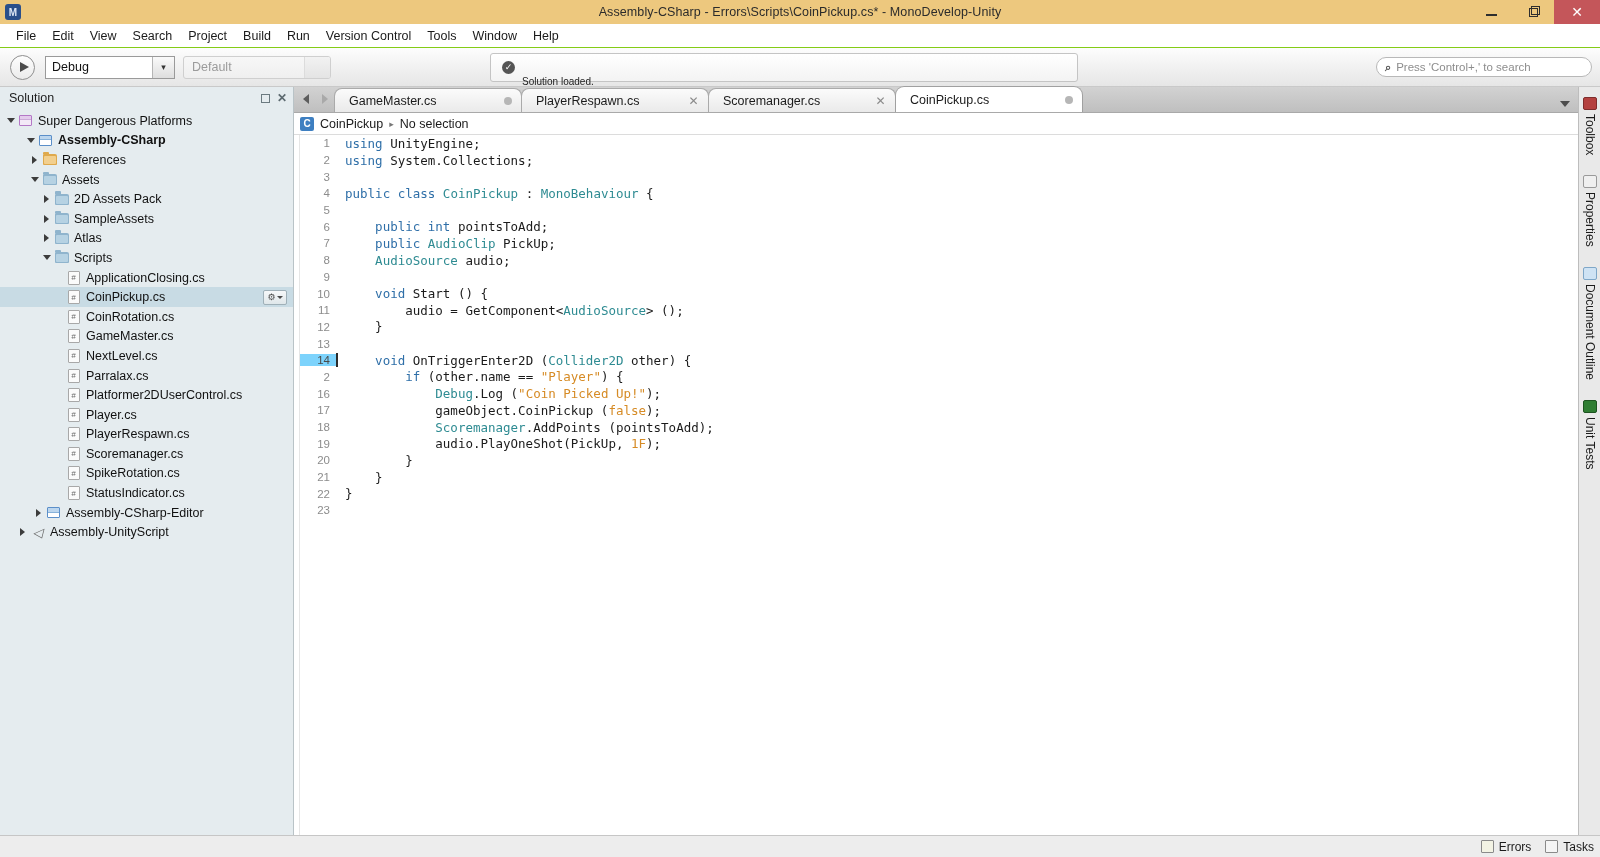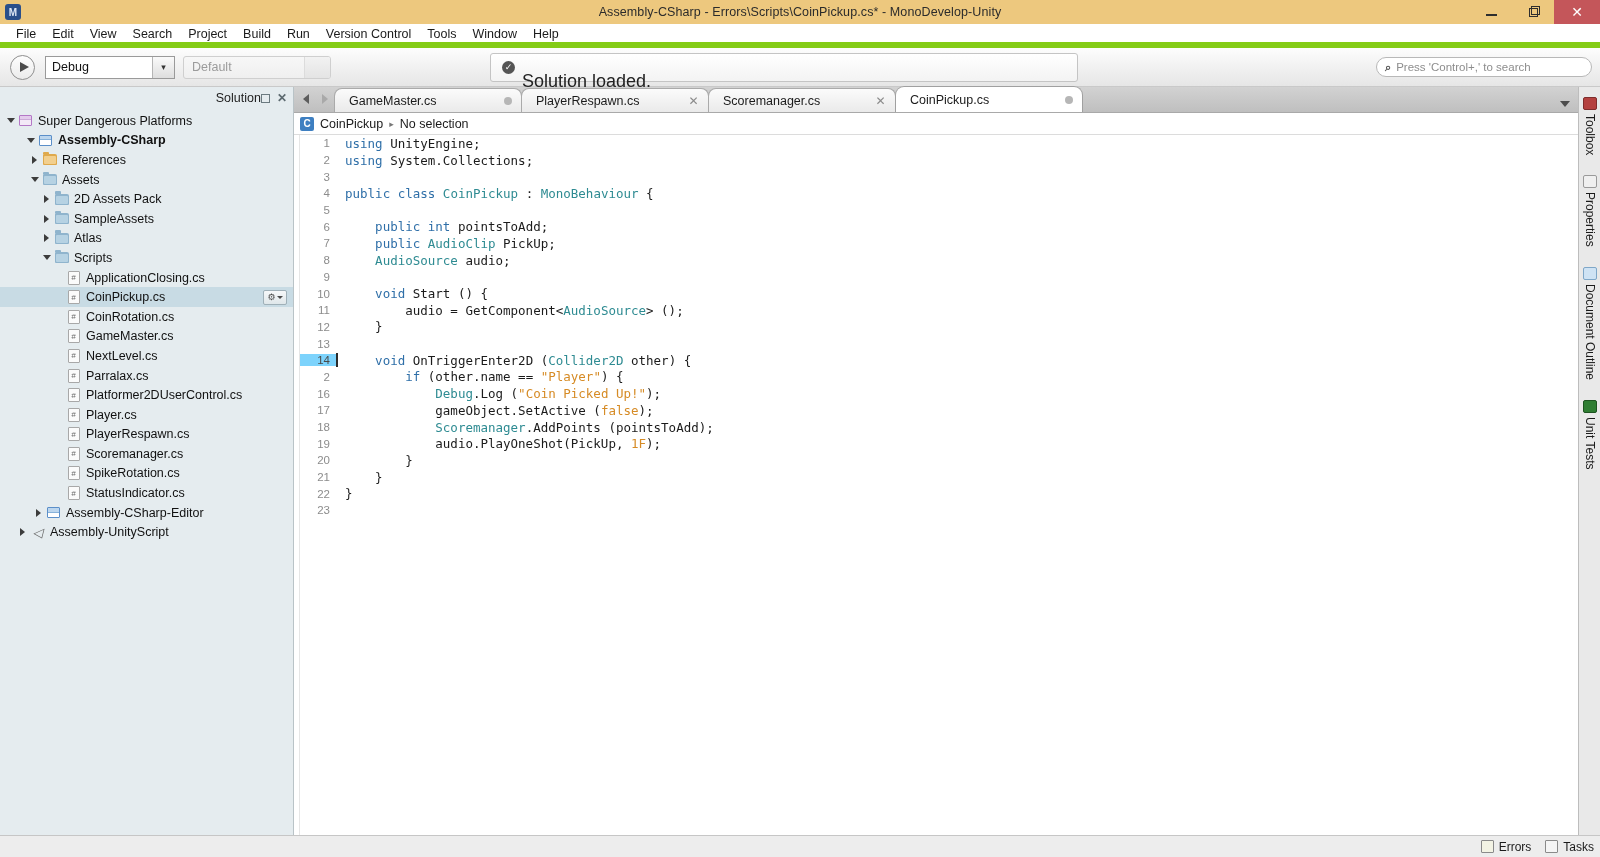--- a/index.html
+++ b/index.html
@@ -33,22 +33,22 @@
     color: #2e2e2e; font-size: 12px;
   }
   .winbtn.min span { display:block; width:11px; height:2px; background:#2e2e2e; margin-top:6px;}
   .winbtn.max .sq1 { width:9px;height:9px;border:1.5px solid #2e2e2e; position:relative; }
   .winbtn.max .sq2 { width:9px;height:9px;border:1.5px solid #2e2e2e; position:absolute; margin:-4px 0 0 4px; background:#edc87e;}
   .winbtn.close { background: #c4565a; color: #fff; width: 46px; font-size: 14px; }
 
   
   #menubar {
     height: 24px; flex: 0 0 24px; background: #ffffff;
-    display: flex; align-items: flex-start; padding-left: 8px;
-    border-bottom: 6px solid #84cc16;
+    display: flex; align-items: center; padding-left: 8px;
+    border-bottom: 1px solid #84cc16;
   }
   .menu-item { padding: 3px 8px; font-size: 12.5px; color: #1a1a1a; cursor: default; }
 
   
   #toolbar {
     height: 39px; flex: 0 0 39px;
     background: linear-gradient(180deg,#fdfdfd 0%, #f0f0f0 55%, #e6e6e6 100%);
     border-bottom: 1px solid #c9c9c9;
     display: flex; align-items: center; position: relative; padding-left: 10px;
   }
@@ -85,21 +85,21 @@
   #statuspanel {
     position: absolute; left: 490px; width: 588px; height: 29px;
     border: 1px solid #c4c4c4; border-radius: 3px;
     background: linear-gradient(180deg,#ffffff,#f3f3f3);
     display: flex; align-items: center; padding-left: 11px; gap: 7px;
   }
   #status-ok-icon {
     width: 13px; height: 13px; border-radius: 50%; background: #555;
     color: #fff; font-size: 9px; display: flex; align-items: center; justify-content: center;
   }
-  #status-text { font-size: 18px; color: #222; margin-top: 28px; }
+  #status-text { font-size: 10px; color: #222; margin-top: 28px; }
   #searchbox {
     position: absolute; right: 8px; width: 216px; height: 20px;
     border: 1px solid #b8b8b8; border-radius: 10px; background: #fff;
     display: flex; align-items: center; padding-left: 8px; gap: 5px;
   }
   #searchbox .q {
     font-size: 11px; color: #555; font-weight: bold;
   }
   #searchbox .ph { font-size: 11.5px; color: #8d8d8d; }
 
@@ -108,21 +108,21 @@
 
   
   #solution-pad {
     width: 294px; flex: 0 0 294px; background: #e5ecef;
     border-right: 1px solid #b9c3c7; display: flex; flex-direction: column;
   }
   #pad-header {
     height: 22px; flex: 0 0 22px; display: flex; align-items: center;
     padding: 0 6px 0 9px; background: #e5ecef;
   }
-  #pad-title { font-size: 12.5px; color: #1d1d1d; flex: 1; text-align: right; }
+  #pad-title { font-size: 12.5px; color: #1d1d1d; flex: 1; }
   #pad-minimize {
     width: 9px; height: 9px; border: 1.4px solid #6b7a80; margin-right: 7px;
   }
   #pad-close { font-size: 12px; color: #5d6a70; font-weight: bold; line-height: 9px; }
   #tree { flex: 1; overflow: hidden; padding-top: 2px; }
   .trow {
     height: 19.6px; display: flex; align-items: center; font-size: 12.5px;
     color: #111; position: relative; white-space: nowrap;
   }
   .trow.sel { background: #c8dbe4; }
@@ -537,21 +537,21 @@
             <div class="cline"><span class="ln">7</span><span class="caretgap"></span><span class="code"><span class="pl">    </span><span class="k">public</span><span class="pl"> </span><span class="ty">AudioClip</span><span class="pl"> PickUp;</span></span></div>
             <div class="cline"><span class="ln">8</span><span class="caretgap"></span><span class="code"><span class="pl">    </span><span class="ty">AudioSource</span><span class="pl"> audio;</span></span></div>
             <div class="cline"><span class="ln">9</span><span class="caretgap"></span><span class="code"></span></div>
             <div class="cline"><span class="ln">10</span><span class="caretgap"></span><span class="code"><span class="pl">    </span><span class="k">void</span><span class="pl"> Start () {</span></span></div>
             <div class="cline"><span class="ln">11</span><span class="caretgap"></span><span class="code"><span class="pl">        audio = GetComponent&lt;</span><span class="ty">AudioSource</span><span class="pl">&gt; ();</span></span></div>
             <div class="cline"><span class="ln">12</span><span class="caretgap"></span><span class="code"><span class="pl">    }</span></span></div>
             <div class="cline"><span class="ln">13</span><span class="caretgap"></span><span class="code"></span></div>
             <div class="cline cur"><span class="ln">14</span><span class="caret"></span><span class="code"><span class="pl">    </span><span class="k">void</span><span class="pl"> OnTriggerEnter2D (</span><span class="ty">Collider2D</span><span class="pl"> other) {</span></span></div>
             <div class="cline"><span class="ln">2</span><span class="caretgap"></span><span class="code"><span class="pl">        </span><span class="k">if</span><span class="pl"> (other.name == </span><span class="st">"Player"</span><span class="pl">) {</span></span></div>
             <div class="cline"><span class="ln">16</span><span class="caretgap"></span><span class="code"><span class="pl">            </span><span class="ty">Debug</span><span class="pl">.Log (</span><span class="st">"Coin Picked Up!"</span><span class="pl">);</span></span></div>
-            <div class="cline"><span class="ln">17</span><span class="caretgap"></span><span class="code"><span class="pl">            gameObject.SetActive (</span><span class="st">false</span><span class="pl">);</span></span></div>
+            <div class="cline"><span class="ln">17</span><span class="caretgap"></span><span class="code"><span class="pl">            gameObject.CoinPickup (</span><span class="st">false</span><span class="pl">);</span></span></div>
             <div class="cline"><span class="ln">18</span><span class="caretgap"></span><span class="code"><span class="pl">            </span><span class="ty">Scoremanager</span><span class="pl">.AddPoints (pointsToAdd);</span></span></div>
             <div class="cline"><span class="ln">19</span><span class="caretgap"></span><span class="code"><span class="pl">            audio.PlayOneShot(PickUp, </span><span class="nm">1F</span><span class="pl">);</span></span></div>
             <div class="cline"><span class="ln">20</span><span class="caretgap"></span><span class="code"><span class="pl">        }</span></span></div>
             <div class="cline"><span class="ln">21</span><span class="caretgap"></span><span class="code"><span class="pl">    }</span></span></div>
             <div class="cline"><span class="ln">22</span><span class="caretgap"></span><span class="code"><span class="pl">}</span></span></div>
             <div class="cline"><span class="ln">23</span><span class="caretgap"></span><span class="code"></span></div>
           </div>
       </div>
     </div>
 

